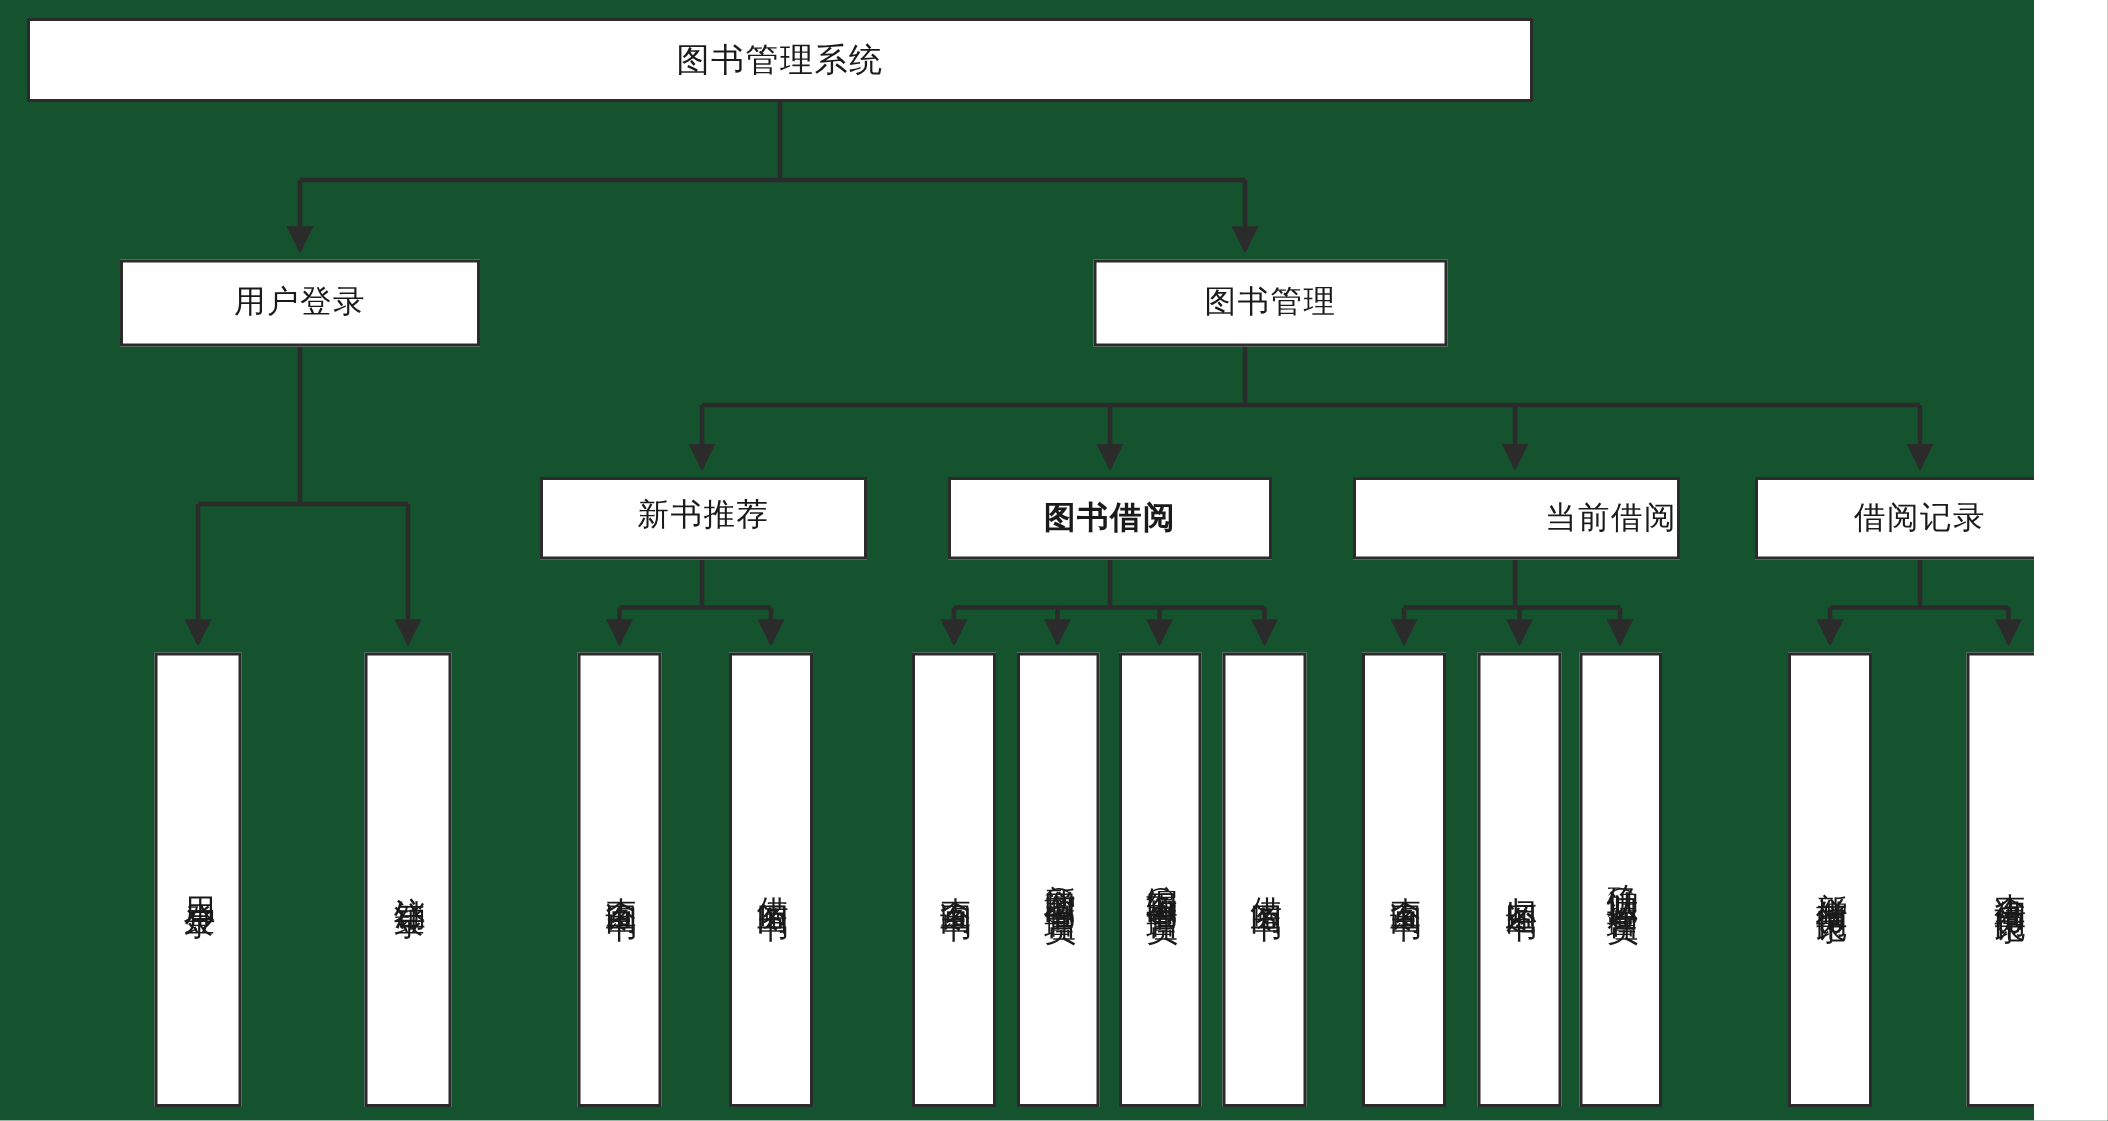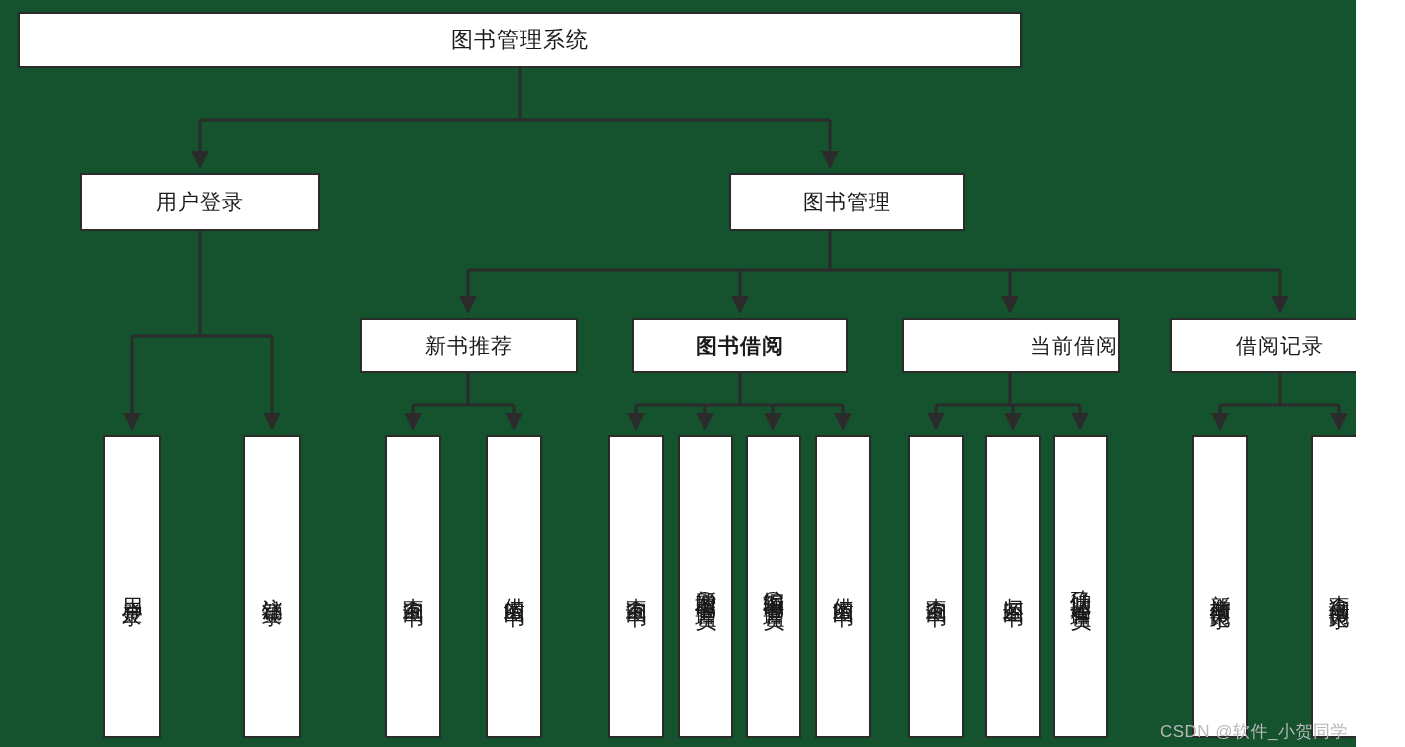--- a/index.html
+++ b/index.html
@@ -127,21 +127,21 @@
   <div id="nodes">
       <div class="node h root" style="left: 18px; top: 12px; width: 1004px; height: 56px;">
         <span class="htext">图书管理系统</span>
       </div>
       <div class="node h" style="left: 80px; top: 173px; width: 240px; height: 58px;">
         <span class="htext">用户登录</span>
       </div>
       <div class="node h" style="left: 712px; top: 173px; width: 236px; height: 58px; margin-left: 17px;">
         <span class="htext">图书管理</span>
       </div>
-      <div class="node h" style="left: 360px; top: 318px; width: 218px; height: 55px;">
+      <div class="node h" style="left: 360px; top: 318px; width: 218px; height: 55px; font-family: Liberation Mono, monospace;">
         <span class="htext">新书推荐</span>
       </div>
       <div class="node h" style="left: 632px; top: 318px; width: 216px; height: 55px; font-weight: bold;">
         <span class="htext">图书借阅</span>
       </div>
       <div class="node h" style="left: 902px; top: 318px; width: 218px; height: 55px; justify-content: flex-end;">
         <span class="htext">当前借阅</span>
       </div>
       <div class="node h" style="left: 1170px; top: 318px; width: 220px; height: 55px;">
         <span class="htext">借阅记录</span>
@@ -180,14 +180,13 @@
         <span class="vtext">确认归还（管理员）</span>
       </div>
       <div class="node leaf" style="left: 1192px; top: 435px; width: 56px; height: 303px;">
         <span class="vtext">新增借阅记录</span>
       </div>
       <div class="node leaf" style="left: 1311px; top: 435px; width: 56px; height: 303px;">
         <span class="vtext">查询借阅记录</span>
       </div>
     </div>
 
-  <div class="watermark">CSDN @软件_小贺同学</div>
 </div>
 
 </body></html>

